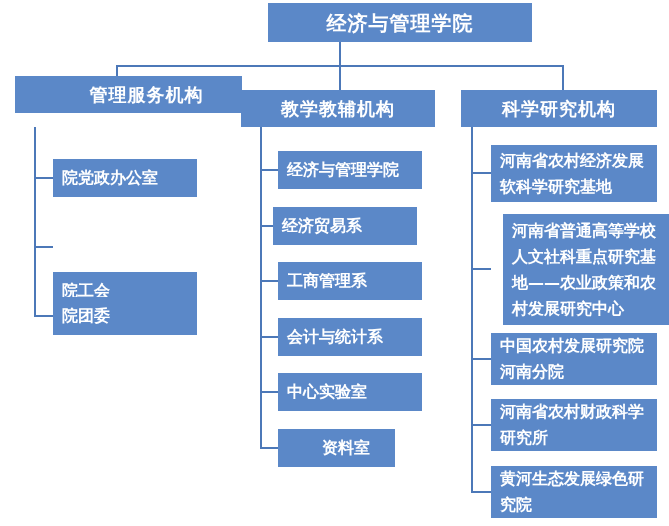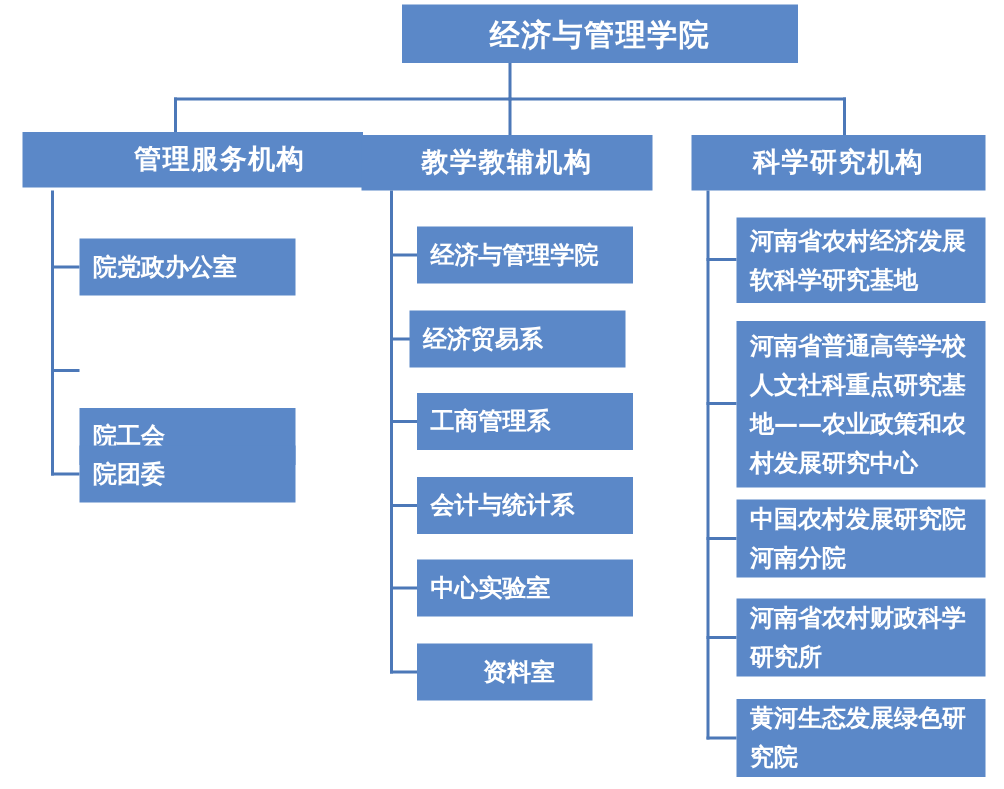--- a/index.html
+++ b/index.html
@@ -32,21 +32,21 @@
 <div id="canvas">
 
   <div class="box center root-box" style="left:223px;top:3px;width:264px;height:39px;margin-left:45px;">经济与管理学院</div>
 
   <div class="vline" style="left:339px;top:42px;width:2px;height:25px;"></div>
   <div class="hline" style="left:116px;top:65px;width:448px;height:2px;"></div>
   <div class="vline" style="left:116px;top:65px;width:2px;height:26px;"></div>
   <div class="vline" style="left:339px;top:65px;width:2px;height:26px;"></div>
   <div class="vline" style="left:562px;top:65px;width:2px;height:25px;"></div>
 
-  <div class="box center header-box" style="left:15px;top:88px;width:227px;height:37px;padding-left:36px;">管理服务机构</div>
+  <div class="box center header-box" style="left:15px;top:76px;width:227px;height:37px;padding-left:36px;">管理服务机构</div>
   <div class="box center header-box" style="left:241px;top:90px;width:194px;height:37px;">教学教辅机构</div>
   <div class="box center header-box" style="left:461px;top:90px;width:196px;height:37px;text-align:center;">科学研究机构</div>
 
   <div class="vline" style="left:34px;top:127px;width:2px;height:190px;"></div>
   <div class="hline" style="left:34px;top:177px;width:19px;height:2px;"></div>
   <div class="hline" style="left:34px;top:246px;width:19px;height:2px;"></div>
   <div class="hline" style="left:34px;top:315px;width:19px;height:2px;"></div>
 
   <div class="box leftpad child-box" style="left:53px;top:159px;width:144px;height:38px;">院党政办公室</div>
   <div class="box leftpad child-box" style="left:53px;top:228px;width:144px;height:38px;margin-top:44px;">院工会</div>
@@ -68,18 +68,18 @@
   <div class="box leftpad child-box" style="left:278px;top:429px;width:117px;height:38px;padding-left:44px;">资料室</div>
 
   <div class="vline" style="left:471px;top:127px;width:2px;height:366px;"></div>
   <div class="hline" style="left:471px;top:172px;width:20px;height:2px;"></div>
   <div class="hline" style="left:471px;top:268px;width:20px;height:2px;"></div>
   <div class="hline" style="left:471px;top:358px;width:20px;height:2px;"></div>
   <div class="hline" style="left:471px;top:424px;width:20px;height:2px;"></div>
   <div class="hline" style="left:471px;top:491px;width:20px;height:2px;"></div>
 
   <div class="box leftpad wrap-box" style="left:491px;top:145px;width:166px;height:57px;">河南省农村经济发展软科学研究基地</div>
-  <div class="box leftpad wrap-box" style="left:491px;top:214px;width:166px;height:111px;">河南省普通高等学校人文社科重点研究基地——农业政策和农村发展研究中心</div>
+  <div class="box leftpad wrap-box" style="left:503px;top:214px;width:166px;height:111px;">河南省普通高等学校人文社科重点研究基地——农业政策和农村发展研究中心</div>
   <div class="box leftpad wrap-box" style="left:491px;top:333px;width:166px;height:52px;">中国农村发展研究院河南分院</div>
   <div class="box leftpad wrap-box" style="left:491px;top:399px;width:166px;height:52px;">河南省农村财政科学研究所</div>
   <div class="box leftpad wrap-box" style="left:491px;top:466px;width:166px;height:52px;">黄河生态发展绿色研究院</div>
 
 </div>
 
 </body></html>

